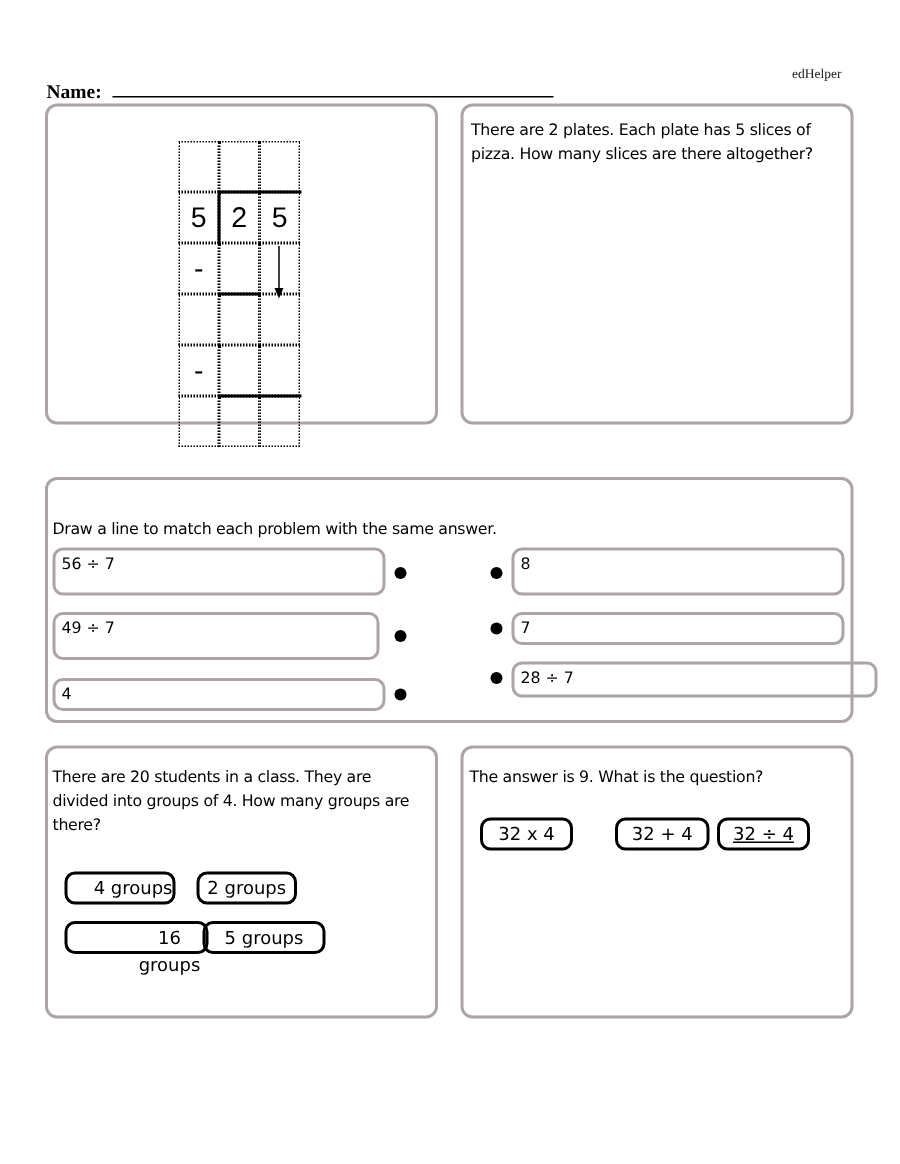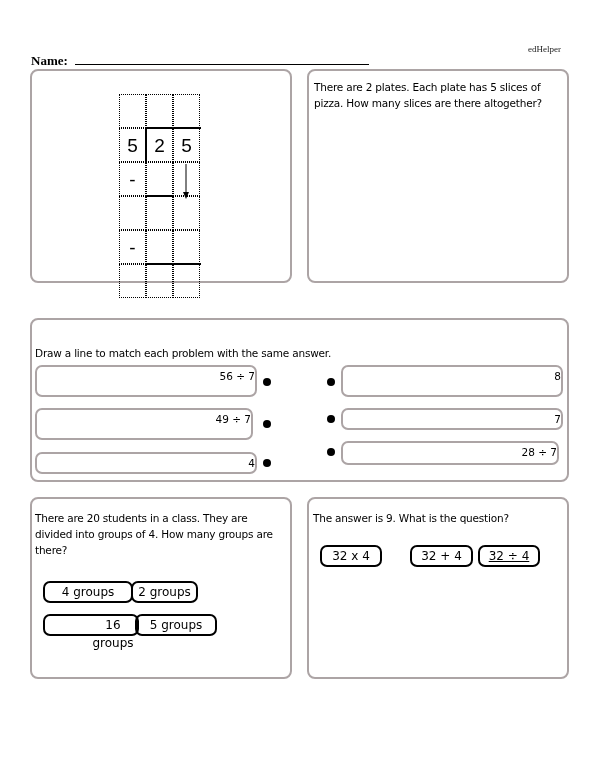--- a/index.html
+++ b/index.html
@@ -6,21 +6,21 @@
   body { width:600px; height:776px; position:relative; overflow:hidden; font-family:"DejaVu Sans", sans-serif; color:#000; }
   .brand { position:absolute; left:528px; top:44px; font-family:"Liberation Serif", serif; font-size:9px; color:#222; }
   .name-label { position:absolute; left:31px; top:53px; font-family:"Liberation Serif", serif; font-weight:bold; font-size:13px; }
   .name-line { position:absolute; left:75px; top:64px; width:294px; height:0; border-bottom:1.2px solid #000; }
   .panel { position:absolute; border:2px solid #aca4a5; border-radius:8px; box-sizing:border-box; background:#fff; }
   .ptext { position:absolute; font-size:10.5px; line-height:16px; letter-spacing:-0.2px; }
   .grid { position:absolute; left:119px; top:94px; }
   .cell { position:absolute; width:27px; height:34px; box-sizing:border-box; border:1px dotted #000; font-family:"Liberation Sans", sans-serif; font-size:19px; text-align:center; line-height:34px; }
   .hline { position:absolute; height:2px; background:#000; }
   .vline { position:absolute; width:2px; background:#000; }
-  .mbox { position:absolute; border:2px solid #aca4a5; border-radius:7px; box-sizing:border-box; height:22px; font-size:10.5px; padding-left:4px; line-height:14px; padding-top:2px;text-align:right; }
+  .mbox { position:absolute; border:2px solid #aca4a5; border-radius:7px; box-sizing:border-box; height:22px; font-size:10.5px; padding-left:4px; line-height:14px; padding-top:2px; }
   .dot { position:absolute; width:8px; height:8px; border-radius:50%; background:#000; }
   .choice { position:absolute; border:2px solid #000; border-radius:7px; box-sizing:border-box; height:22px; font-size:12px; text-align:center; line-height:18px; }
 </style>
 </head>
 <body>
 
 <div class="brand">edHelper</div>
 <div class="name-label">Name:</div>
 <div class="name-line"></div>
 
@@ -76,25 +76,25 @@
 <div class="dot" style="left:263px;top:378px;"></div>
 <div class="dot" style="left:263px;top:420px;"></div>
 <div class="dot" style="left:263px;top:459px;"></div>
 
 <div class="dot" style="left:327px;top:378px;"></div>
 <div class="dot" style="left:327px;top:415px;"></div>
 <div class="dot" style="left:327px;top:448px;"></div>
 
 <div class="mbox" style="left:341px;top:365px;width:222px;height:32px;">8</div>
 <div class="mbox" style="left:341px;top:408px;width:222px;height:22px;">7</div>
-<div class="mbox" style="left:341px;top:441px;width:218px;height:24px;">28 ÷ 7</div>
+<div class="mbox" style="left:341px;top:441px;width:244px;height:24px;">28 ÷ 7</div>
 
 <div class="panel" style="left:30px;top:497px;width:262px;height:182px;"></div>
 <div class="ptext" style="left:35px;top:510px;width:250px;">There are 20 students in a class. They are divided into groups of 4. How many groups are there?</div>
-<div class="choice" style="left:43px;top:581px;width:90px;">4 groups</div>
+<div class="choice" style="left:43px;top:581px;width:74px;text-align:right;">4 groups</div>
 <div class="choice" style="left:131px;top:581px;width:67px;">2 groups</div>
 <div class="choice" style="left:43px;top:614px;width:96px;padding-left:44px;">16 groups</div>
 <div class="choice" style="left:135px;top:614px;width:82px;">5 groups</div>
 
 <div class="panel" style="left:307px;top:497px;width:262px;height:182px;"></div>
 <div class="ptext" style="left:313px;top:510px;width:250px;">The answer is 9. What is the question?</div>
 <div class="choice" style="left:320px;top:545px;width:62px;">32 x 4</div>
 <div class="choice" style="left:390px;top:545px;width:63px;margin-left:20px;">32 + 4</div>
 <div class="choice" style="left:478px;top:545px;width:62px;text-decoration:underline;">32 ÷ 4</div>
 

